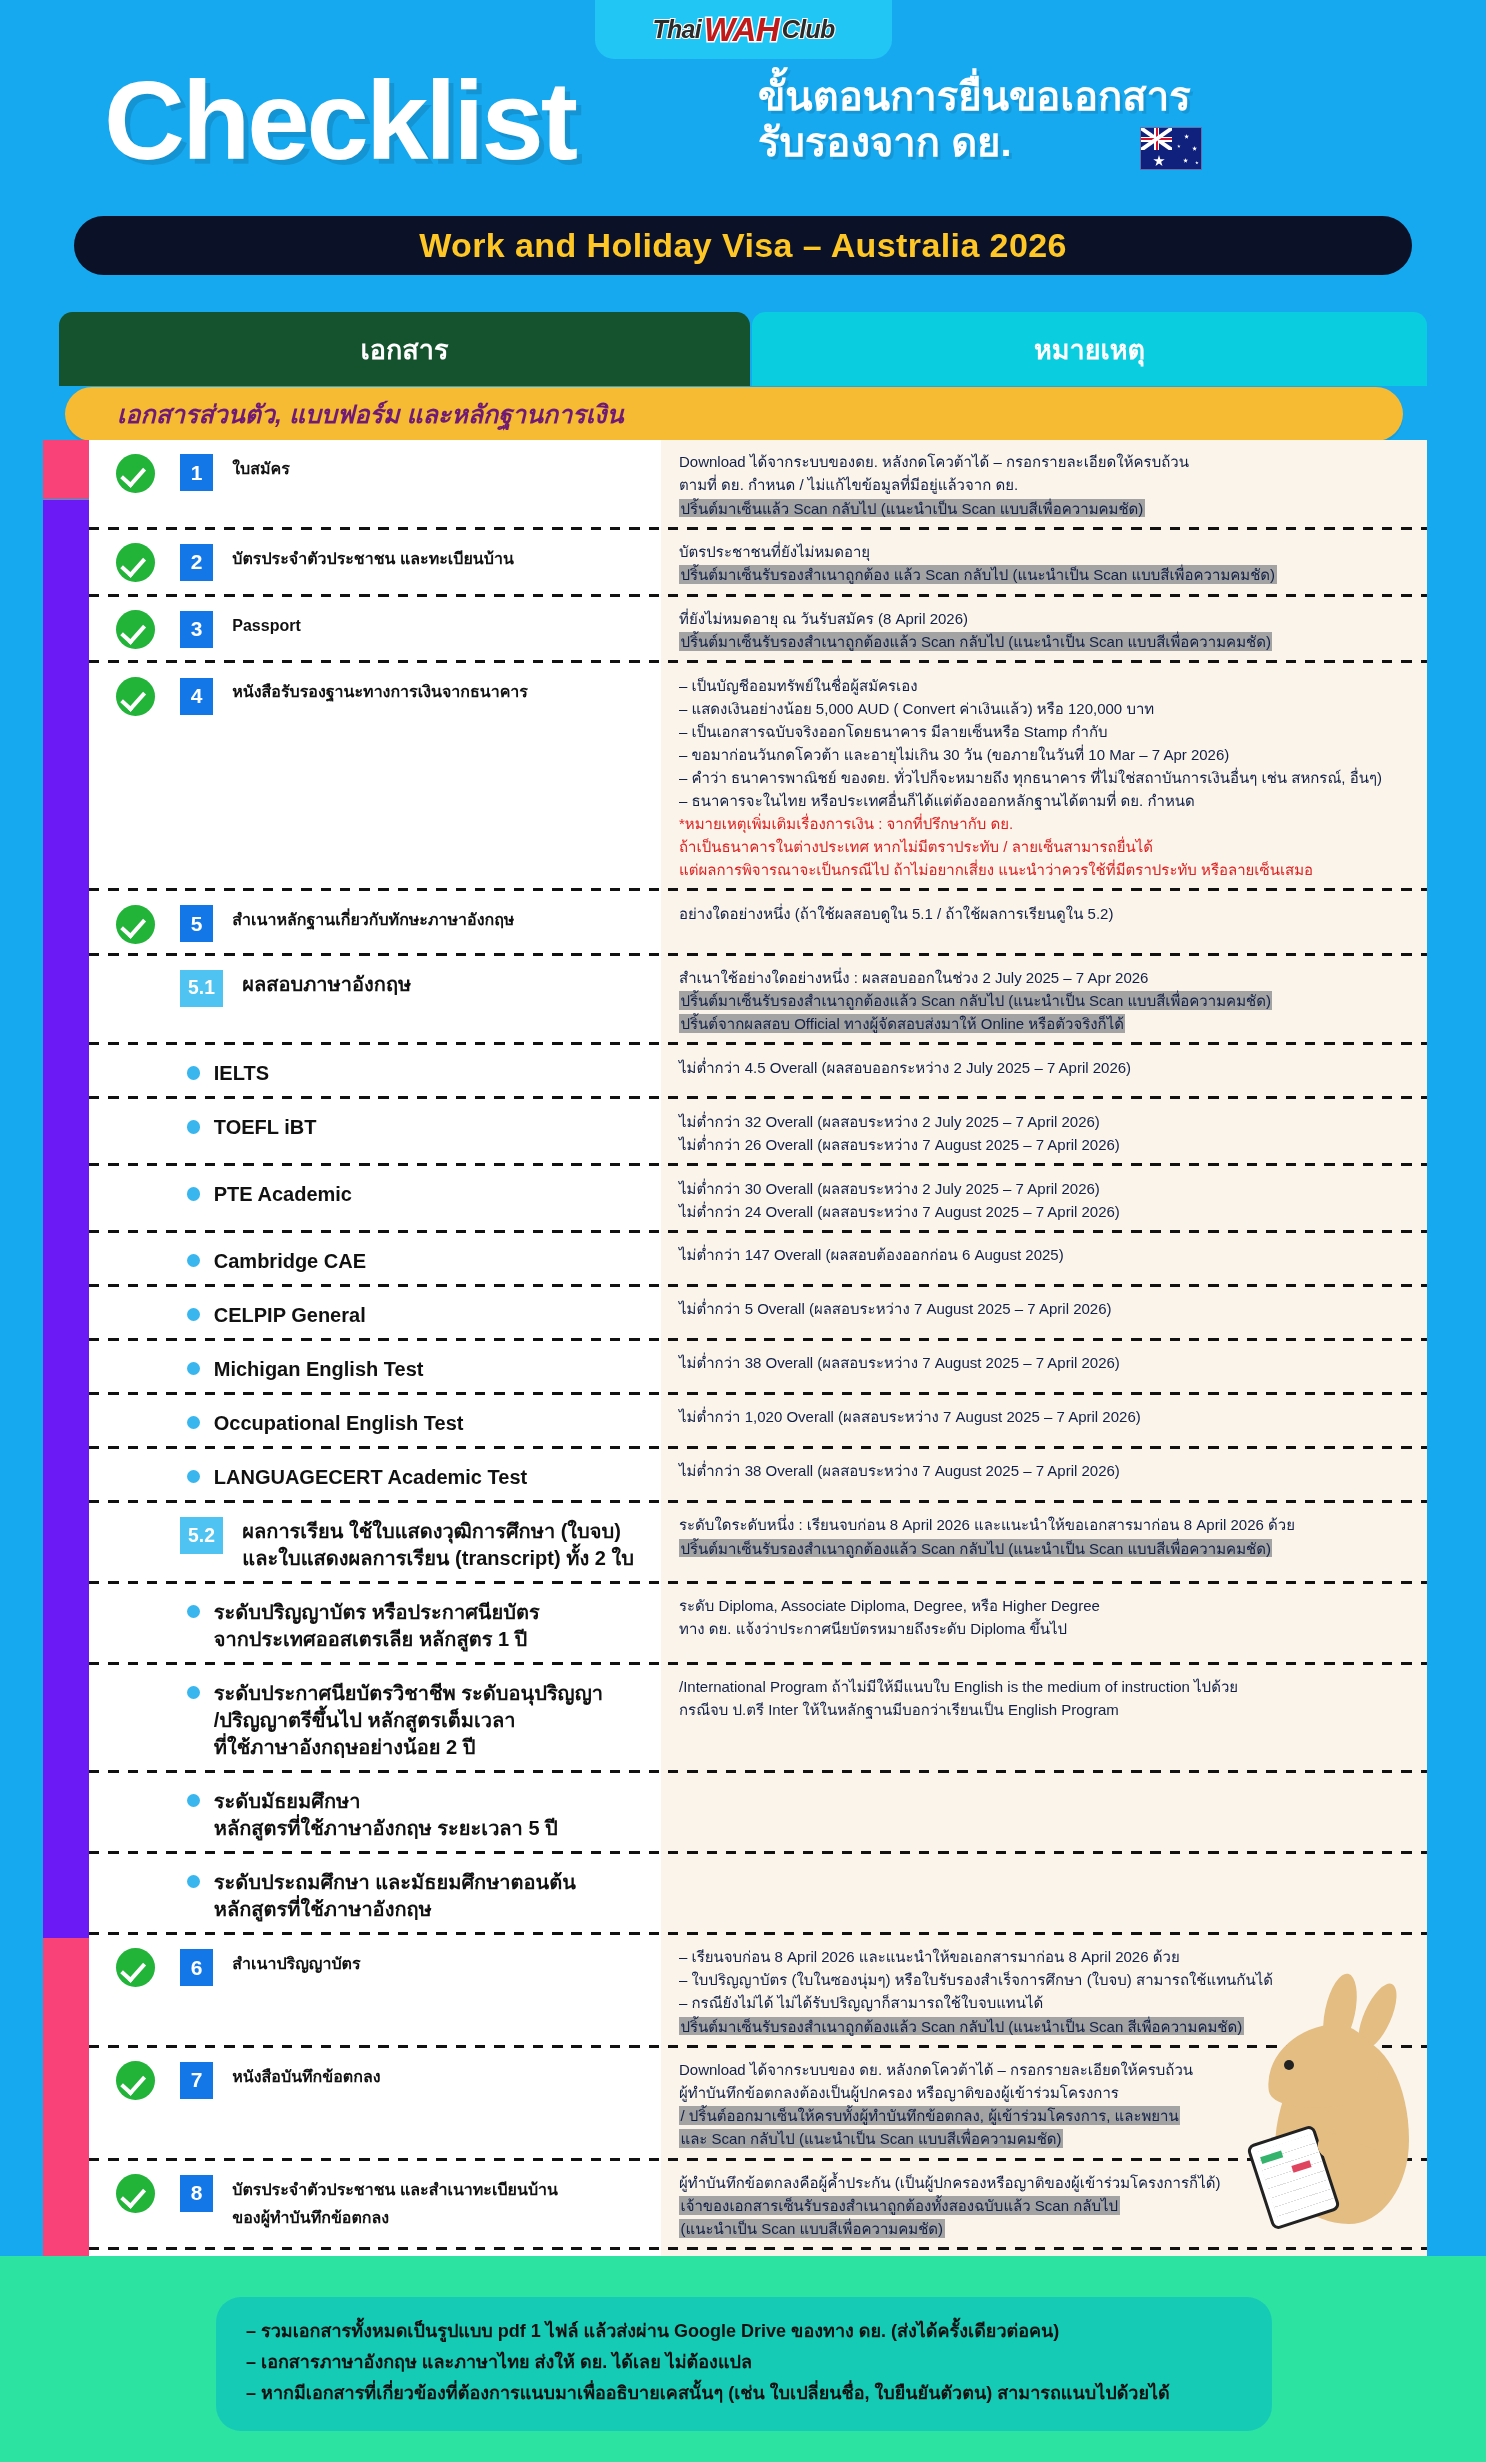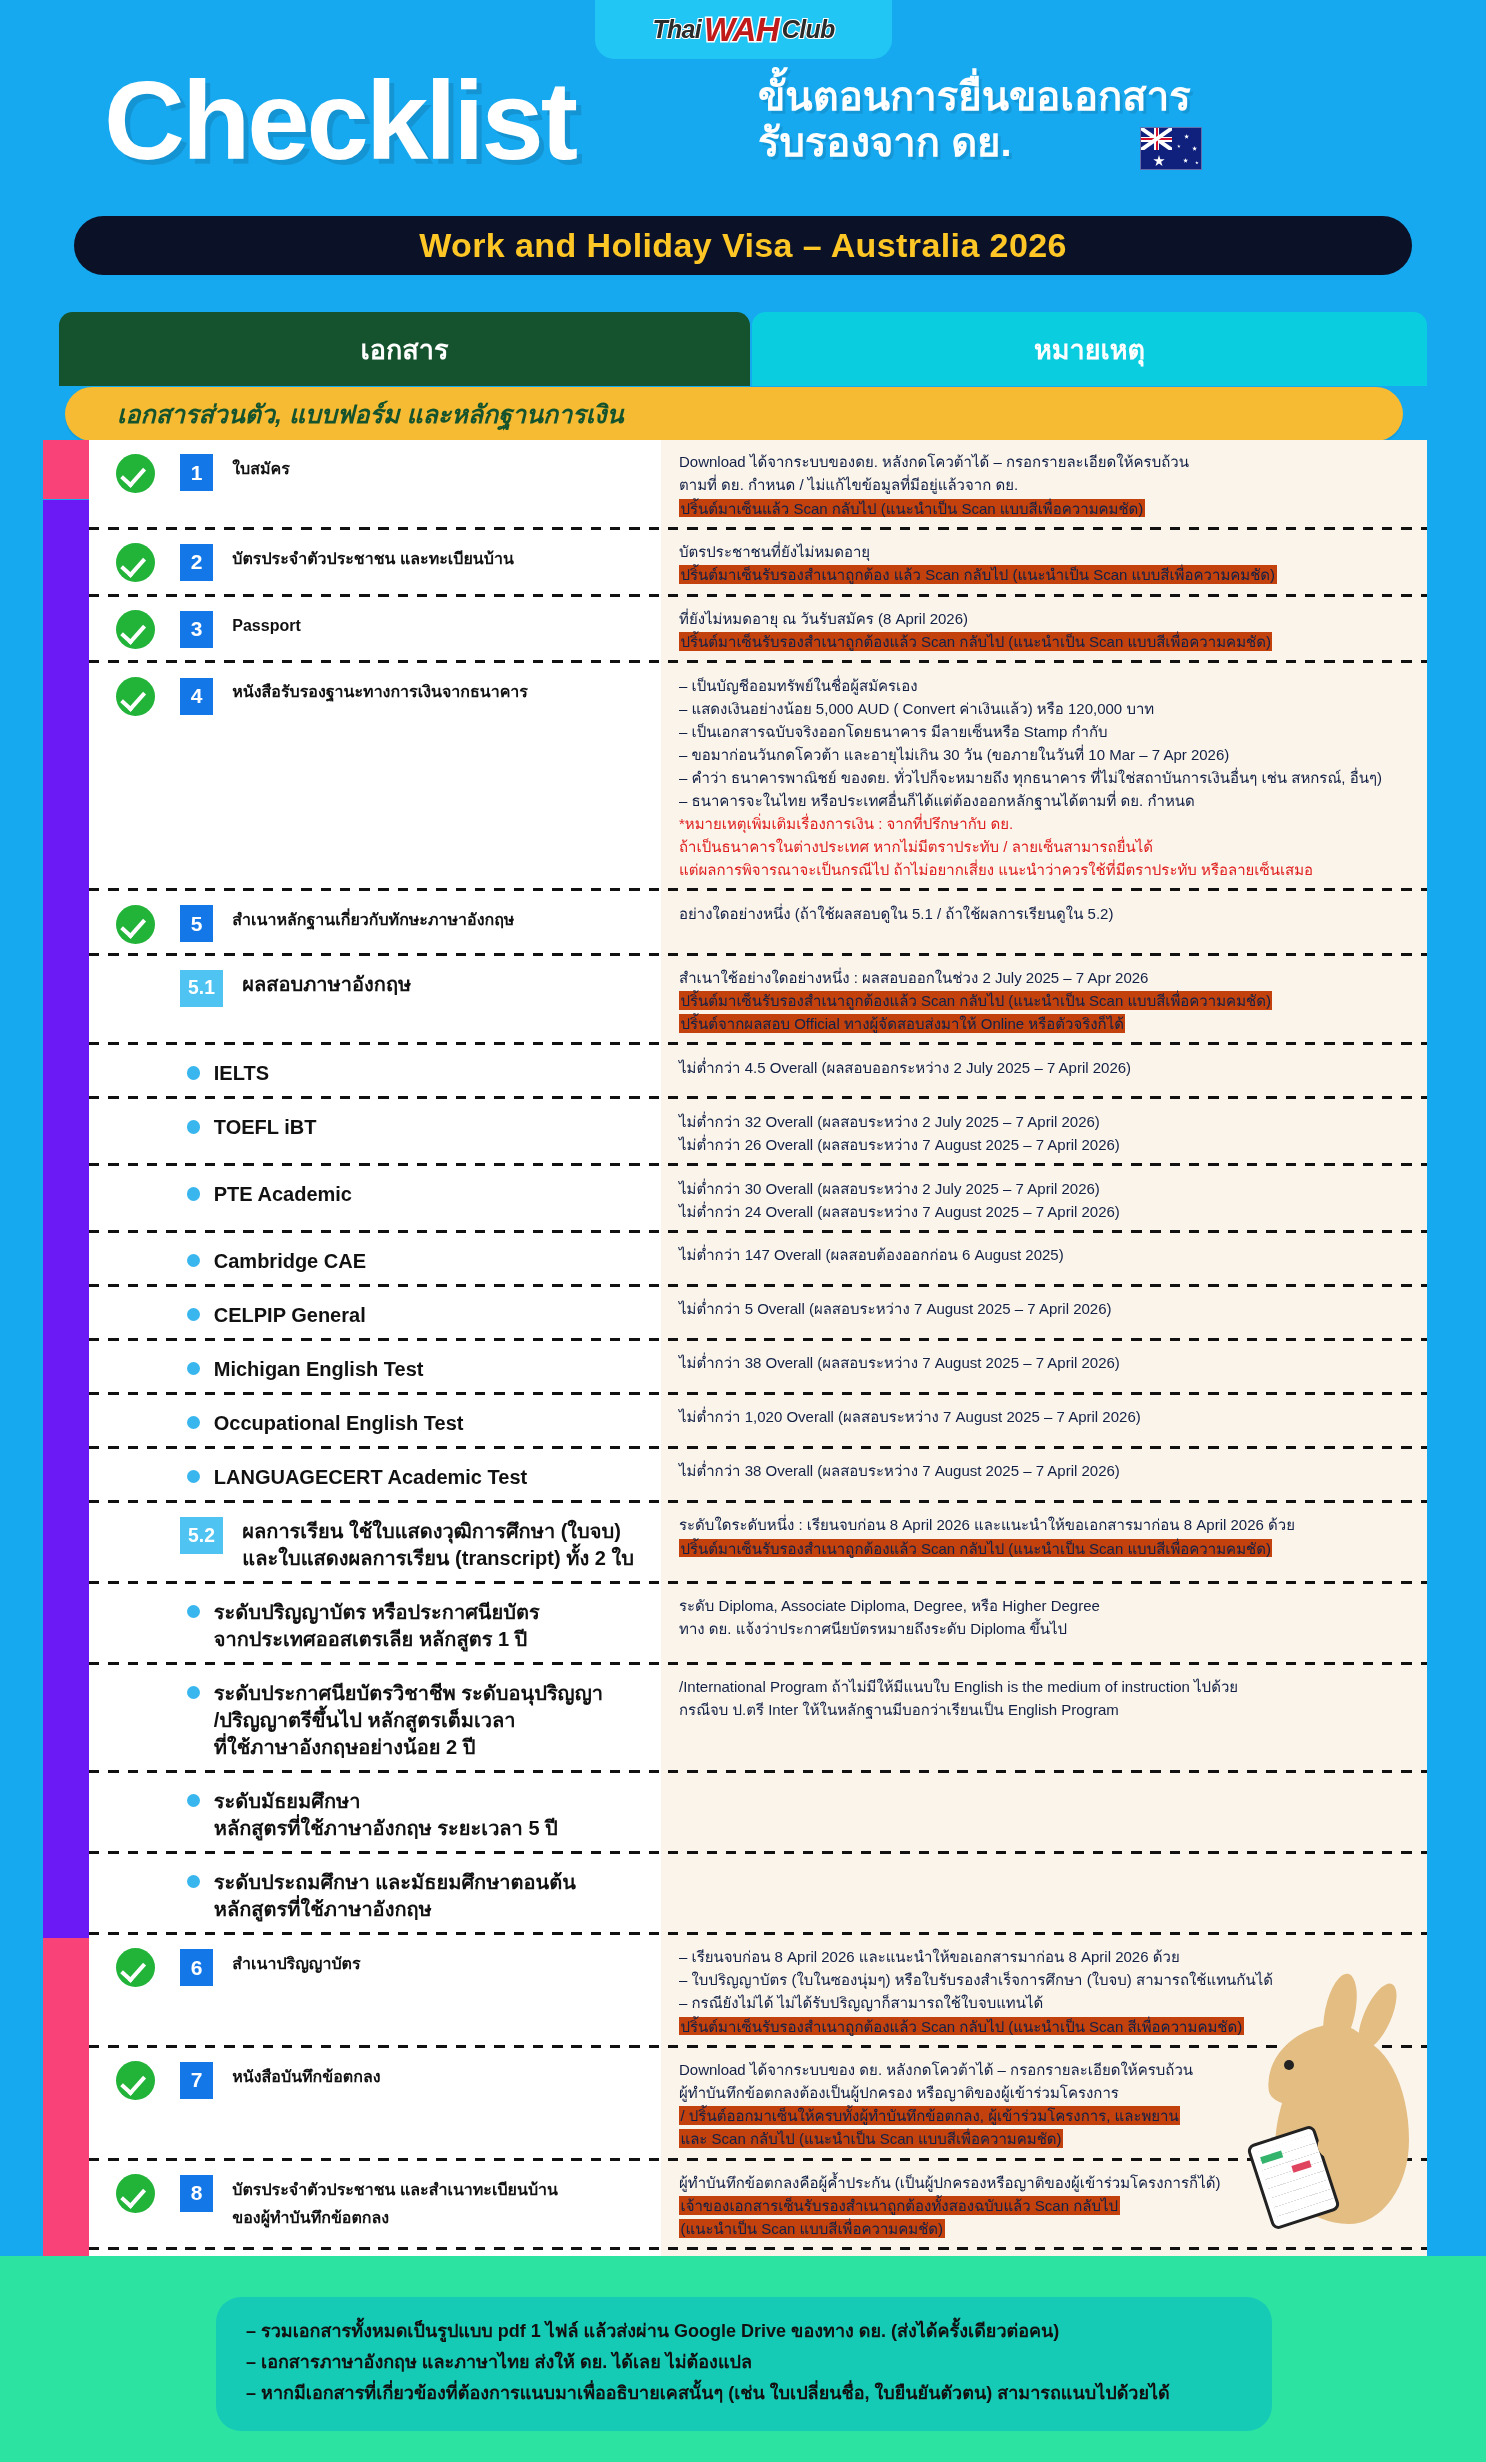--- a/index.html
+++ b/index.html
@@ -61,21 +61,21 @@
   .th-right{ position:absolute; left:752px; top:312px; width:675px; height:74px;
     background:#0BCDE0; border-radius:13.4px 13.4px 0 0; display:flex;align-items:center;justify-content:center;}
   .th-left span,.th-right span{ color:#fff; font-size:27px; font-weight:bold;}
 
   
   .section-pill{
     position:absolute; left:65px; top:387px; width:1338px; height:54px;
     background:#F6BB32; border-radius:27px; display:flex; align-items:center;
     box-shadow:0 3px 0 rgba(0,0,0,.06);
   }
-  .section-pill span{ margin-left:52px; color:#14532d; font-size:25px; font-weight:900; font-style:italic;}
+  .section-pill span{ margin-left:52px; color:#701a75; font-size:25px; font-weight:900; font-style:italic;}
 
   
   .rail{ position:absolute; left:43px; width:46px; }
   .rail-pink-top{ top:440px; height:59px; background:#F94277;}
   .rail-purple{ top:500px; height:1439px; background:#6B1AF5;}
   .rail-pink-bot{ top:1938px; height:534px; background:#F94277;}
   .rail-label{ position:absolute; color:#fff; font-weight:900; white-space:nowrap;
      transform:rotate(-90deg); transform-origin:left top; }
   .rail-label.purple{ left:79px; top:1249px; font-size:22px; }
 
@@ -96,21 +96,21 @@
      border:4.5px solid #fff; border-top:0; border-left:0; transform:rotate(42deg);}
   .num{ width:33px;height:37px;background:#1377E8;color:#fff;font-size:21px;font-weight:bold;
      display:flex;align-items:center;justify-content:center;flex:0 0 33px;margin-left:25px;margin-top:2.2px;}
   .num.sub{ background:#4FC4F2; width:43px; font-size:19.3px; flex:0 0 43px; margin-left:0;}
   .ltxt{ margin-left:19.3px; font-size:16px; line-height:28px; font-weight:bold; color:#111; padding-top:3px;}
   .ltxt.small{ font-size:20px; line-height:27px;}
   .bullet{ width:13.4px;height:13.4px;border-radius:50%;background:#39B6EE;flex:0 0 13.4px;margin-top:9px;margin-left:71px;}
   .ltxt.bul{ margin-left:13.4px; }
 
   .rtxt{ font-size:15px; line-height:23px; color:#122046; }
-  .rtxt .hl{ background:#c2410c; display:inline; padding:0.7px 1.5px;}
+  .rtxt .hl{ background:#a3a3a3; display:inline; padding:0.7px 1.5px;}
   .rtxt .red{ color:#E02020; }
   .rtxt div{ white-space:nowrap; }
 
   
   .pad-sub{ padding-left:97px; }
 
   
   .roo{ position:absolute; right:19.3px; bottom:223px; width:223px; height:268px; z-index:5;}
   .roo .body{ position:absolute; left:30px; top:67px; width:134px;height:186px;
      background:#E3BD82; border-radius:58% 42% 45% 55% / 60% 55% 45% 40%;}

